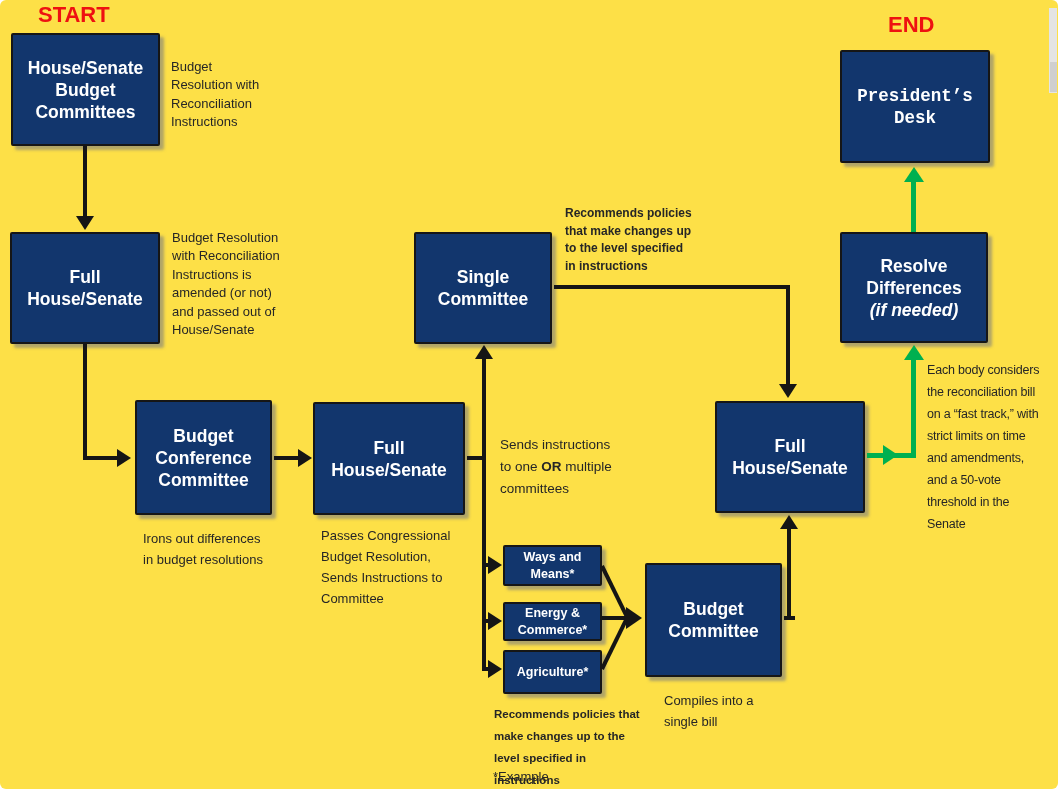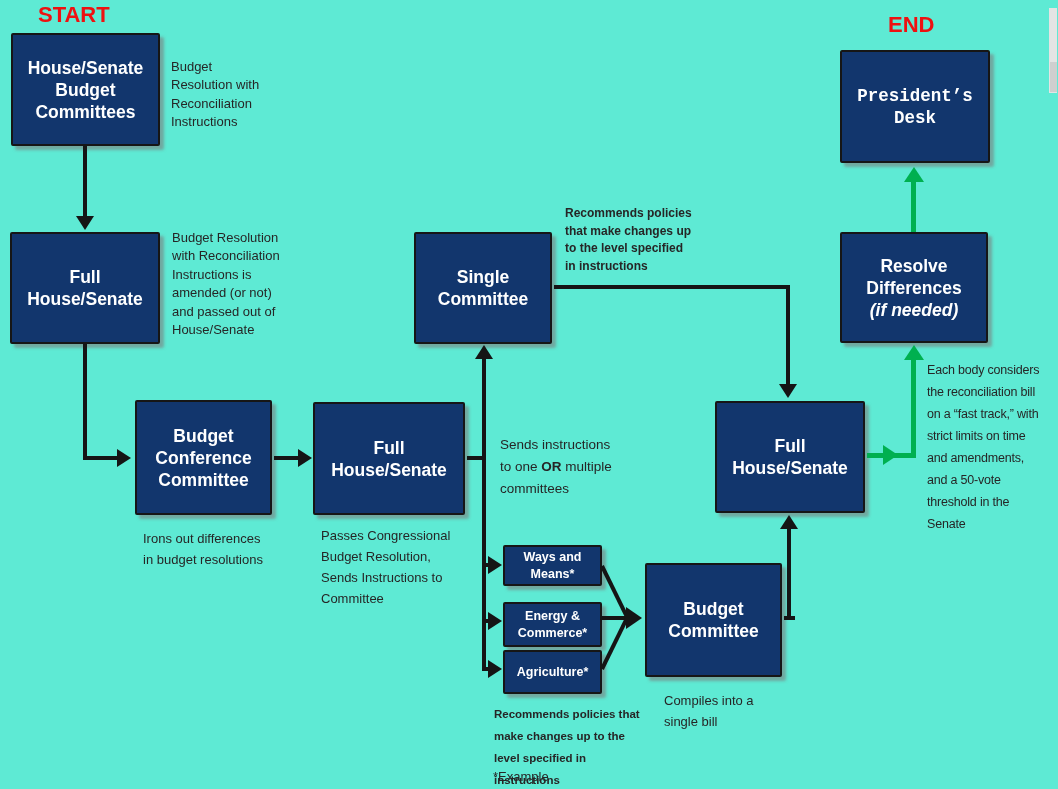--- a/index.html
+++ b/index.html
@@ -1,19 +1,19 @@
 <!DOCTYPE html>
 <html style="--navy: #12366d; --red: #ee1111; --green: #00b050; --text: #262626;"><head>
 <meta charset="utf-8">
 <title>Budget Reconciliation Flowchart</title>
 <style>
   html,body{margin:0;padding:0;background:#fff;}
   #stage{
-    position:relative;width:1058px;height:789px;background:#5eead4;overflow:hidden;
-    font-family:"Liberation Sans", sans-serif;color:var(--text,#262626);
+    position:relative;width:1058px;height:789px;background:#fde047;overflow:hidden;
+    font-family:"Liberation Sans", sans-serif;color:var(--text,#262626);border-radius:6px;
   }
   .node{
     position:absolute;background:var(--navy,#12366d);border:2px solid #161616;border-radius:2px;
     box-shadow:4px 4px 3px rgba(125,125,125,.6);
     color:#fff;font-weight:bold;display:flex;flex-direction:column;align-items:center;justify-content:center;
     text-align:center;white-space:pre-line;box-sizing:border-box;
   }
   .node.big{font-size:17.5px;line-height:22px;}
   .node.small{font-size:12.5px;line-height:17px;}
   .caps-label{position:absolute;font-weight:bold;font-size:22px;color:var(--red,#ee1111);}
@@ -55,21 +55,21 @@
 House/Senate</div>
   <div class="node big" style="left:135px;top:400px;width:137px;height:115px;">Budget
 Conference
 Committee</div>
   <div class="node big" style="left:313px;top:402px;width:152px;height:113px;">Full
 House/Senate</div>
   <div class="node big" style="left:414px;top:232px;width:138px;height:112px;">Single
 Committee</div>
   <div class="node small" style="left:503px;top:545px;width:99px;height:41px;">Ways and
 Means*</div>
-  <div class="node small" style="left:503px;top:602px;width:99px;height:45px;">Energy &amp;
+  <div class="node small" style="left:503px;top:602px;width:99px;height:39px;">Energy &amp;
 Commerce*</div>
   <div class="node small" style="left:503px;top:650px;width:99px;height:44px;">Agriculture*</div>
   <div class="node big" style="left:645px;top:563px;width:137px;height:114px;">Budget
 Committee</div>
   <div class="node big" style="left:715px;top:401px;width:150px;height:112px;">Full
 House/Senate</div>
   <div class="node big" style="left:840px;top:232px;width:148px;height:111px;">
     <span>Resolve
 Differences</span>
     <span class="itnote">(if needed)</span>

